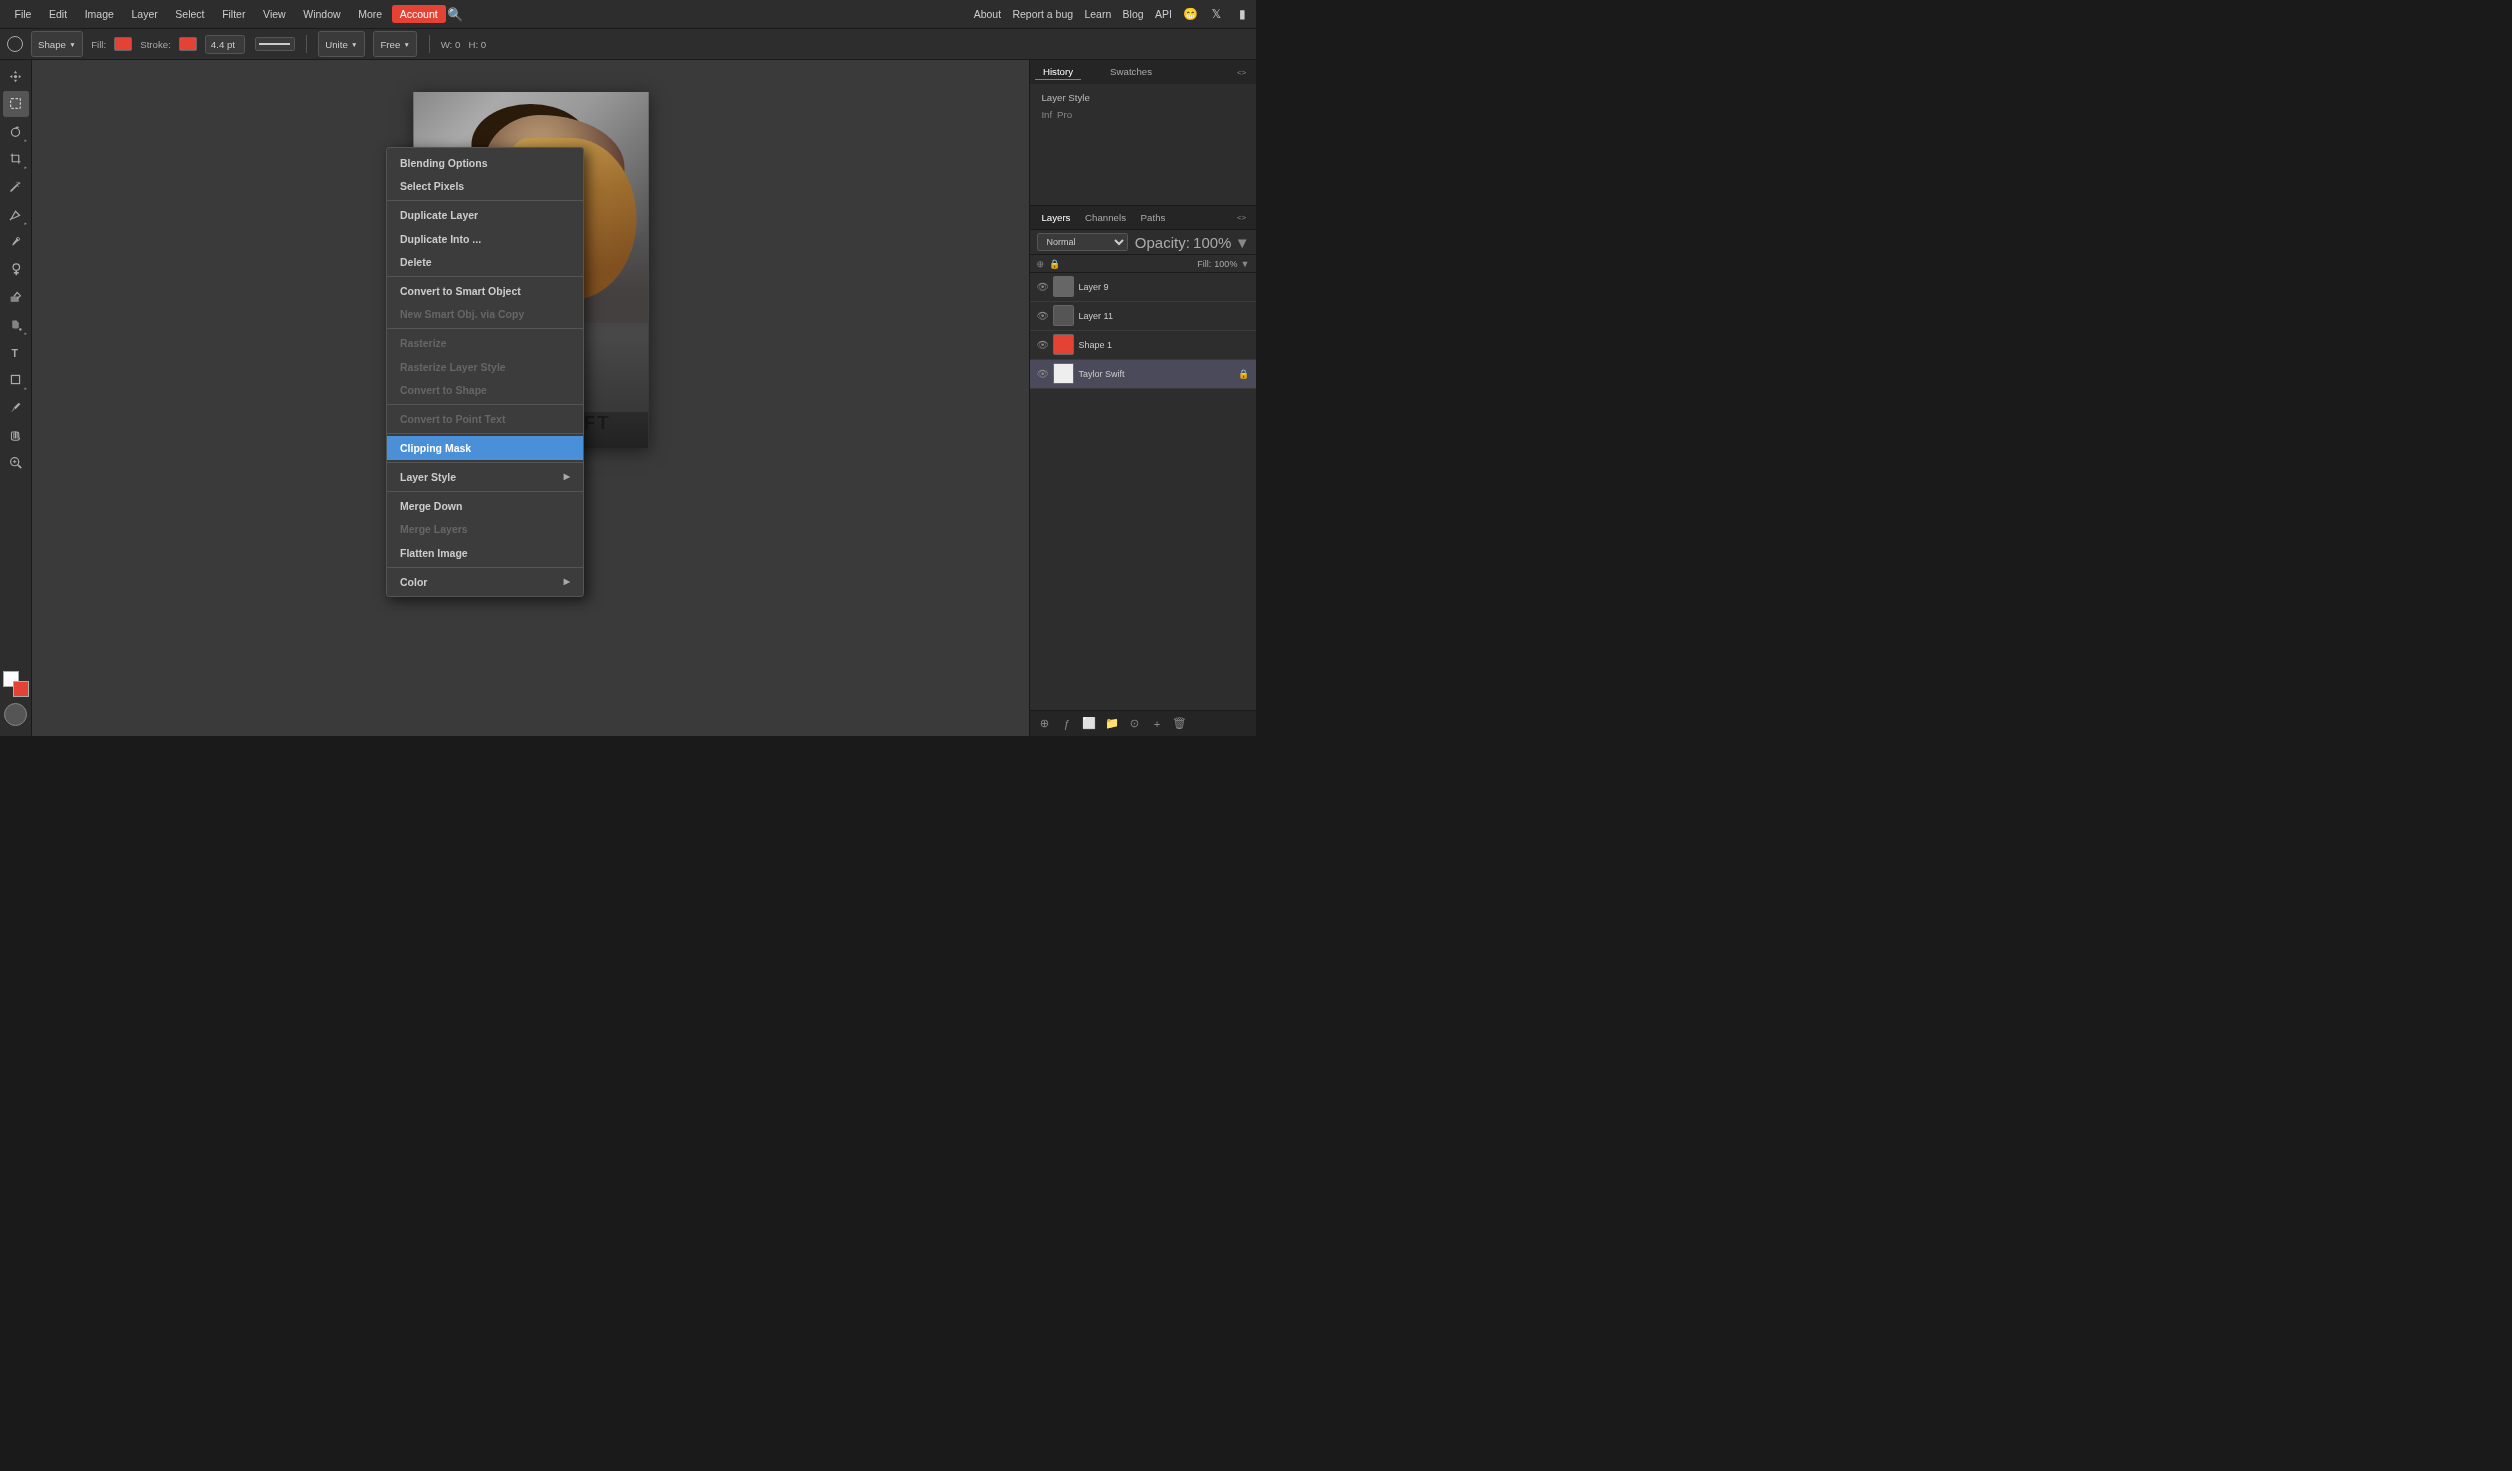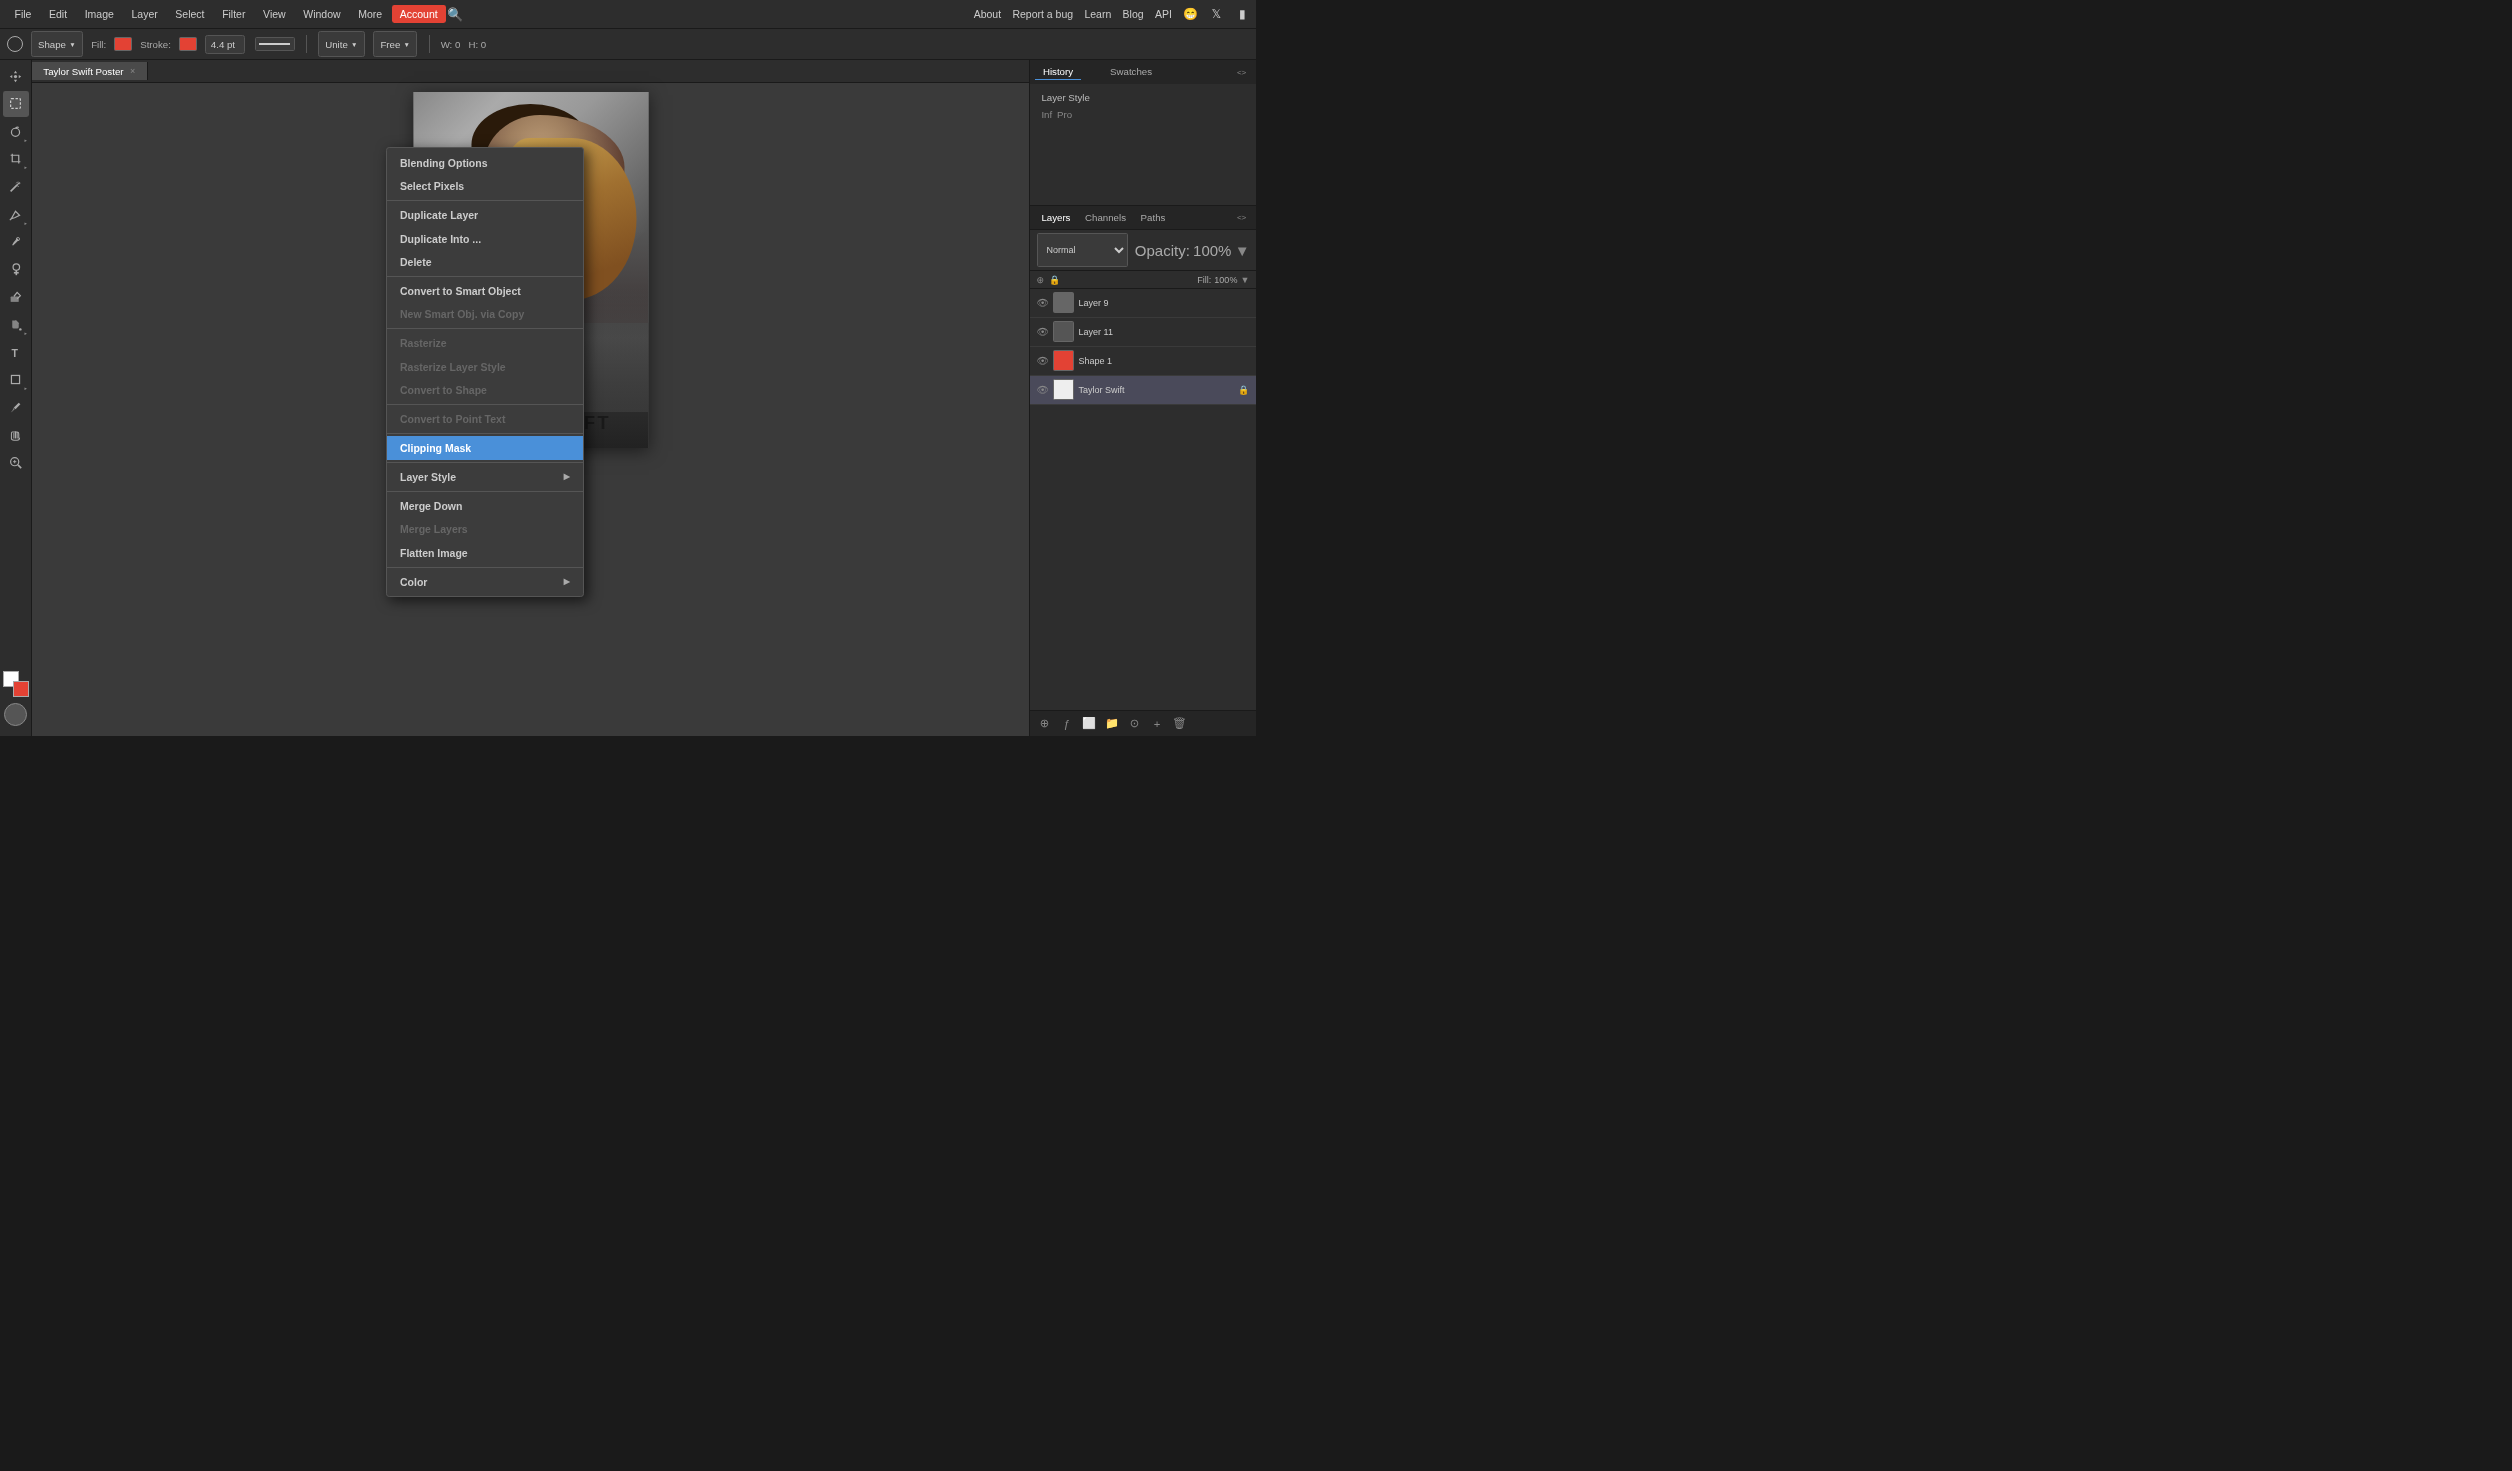--- a/index.html
+++ b/index.html
@@ -400,21 +400,21 @@
       border-bottom: 0.8px solid #1a1a1a;
     }
     .blend-select {
       flex: 1;
       background: #3a3a3a;
       border: 0.8px solid #555;
       color: #ccc;
       padding: 1.6px 4.9px;
       border-radius: 1.6px;
       font-size: 9px;
-      height: 34px;
+      height: 18px;
     }
     .opacity-row {
       display: flex;
       align-items: center;
       gap: 3.2px;
       font-size: 15px;
       color: #aaa;
     }
     .fill-row {
       display: flex;
@@ -680,26 +680,20 @@
       <div class="fg-bg-colors">
         <div class="fg-color"></div>
         <div class="bg-color"></div>
       </div>
       <div class="quick-mask"></div>
     </div>
   </div>
 
   <div class="canvas-area">
 
-    <div class="tab-bar">
-      <div class="tab active">
-        <span>Taylor Swift Poster</span>
-        <span class="tab-close">×</span>
-      </div>
-    </div>
 
     <div class="doc-canvas">
       <div class="poster">
         <div class="poster-photo">
           <div class="poster-hat"></div>
           <div class="poster-face"></div>
           <div class="poster-hair"></div>
         </div>
         <div class="poster-trees"></div>
         <div class="poster-red-text">RED</div>

